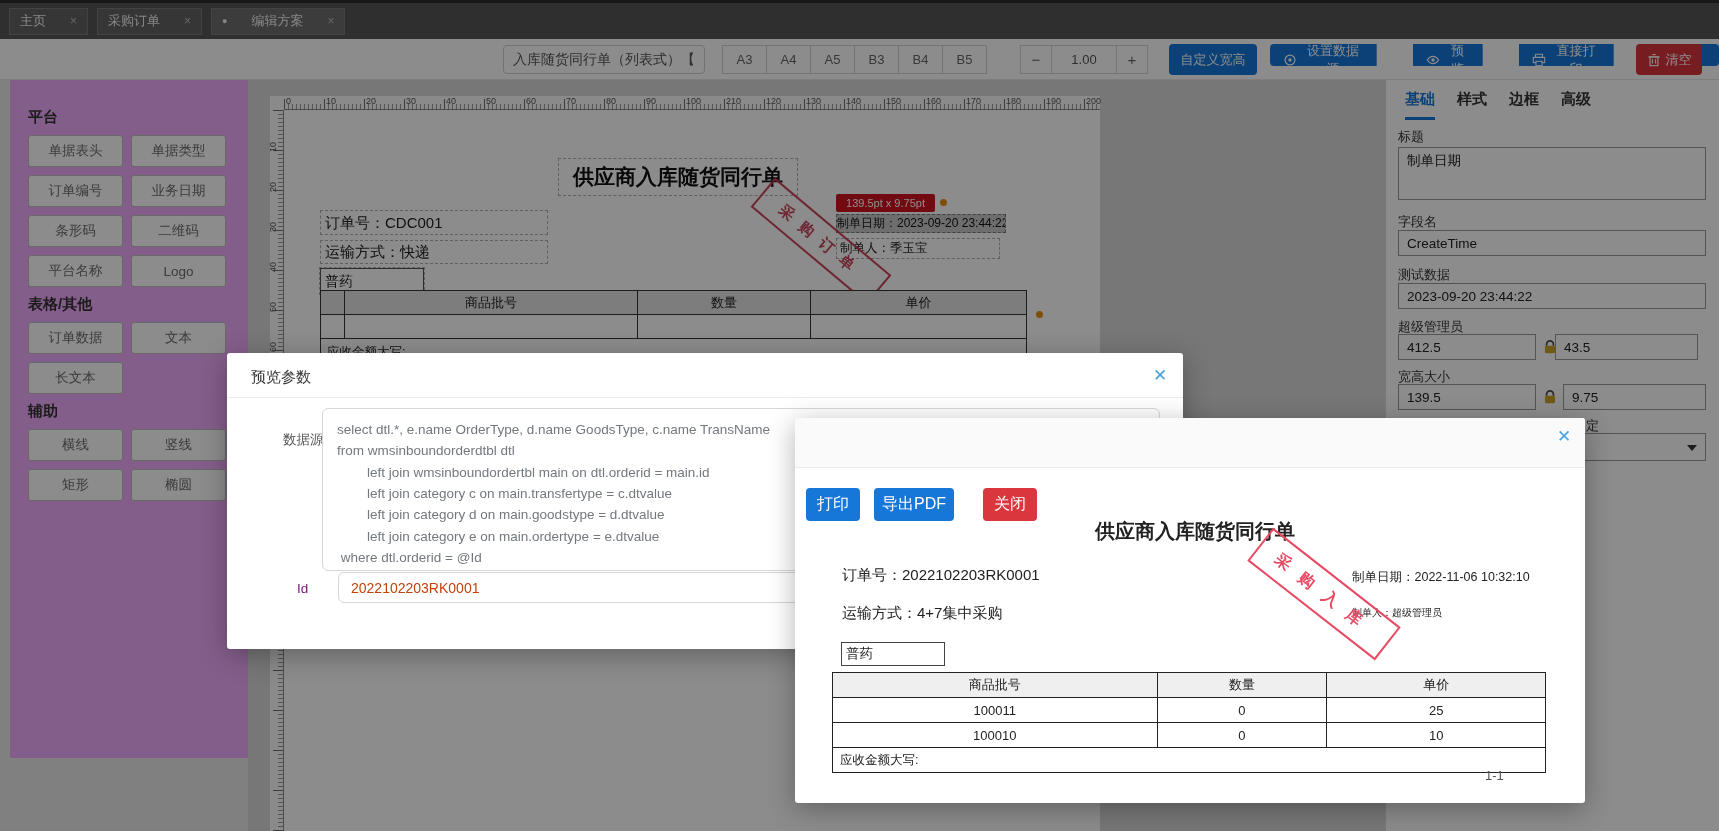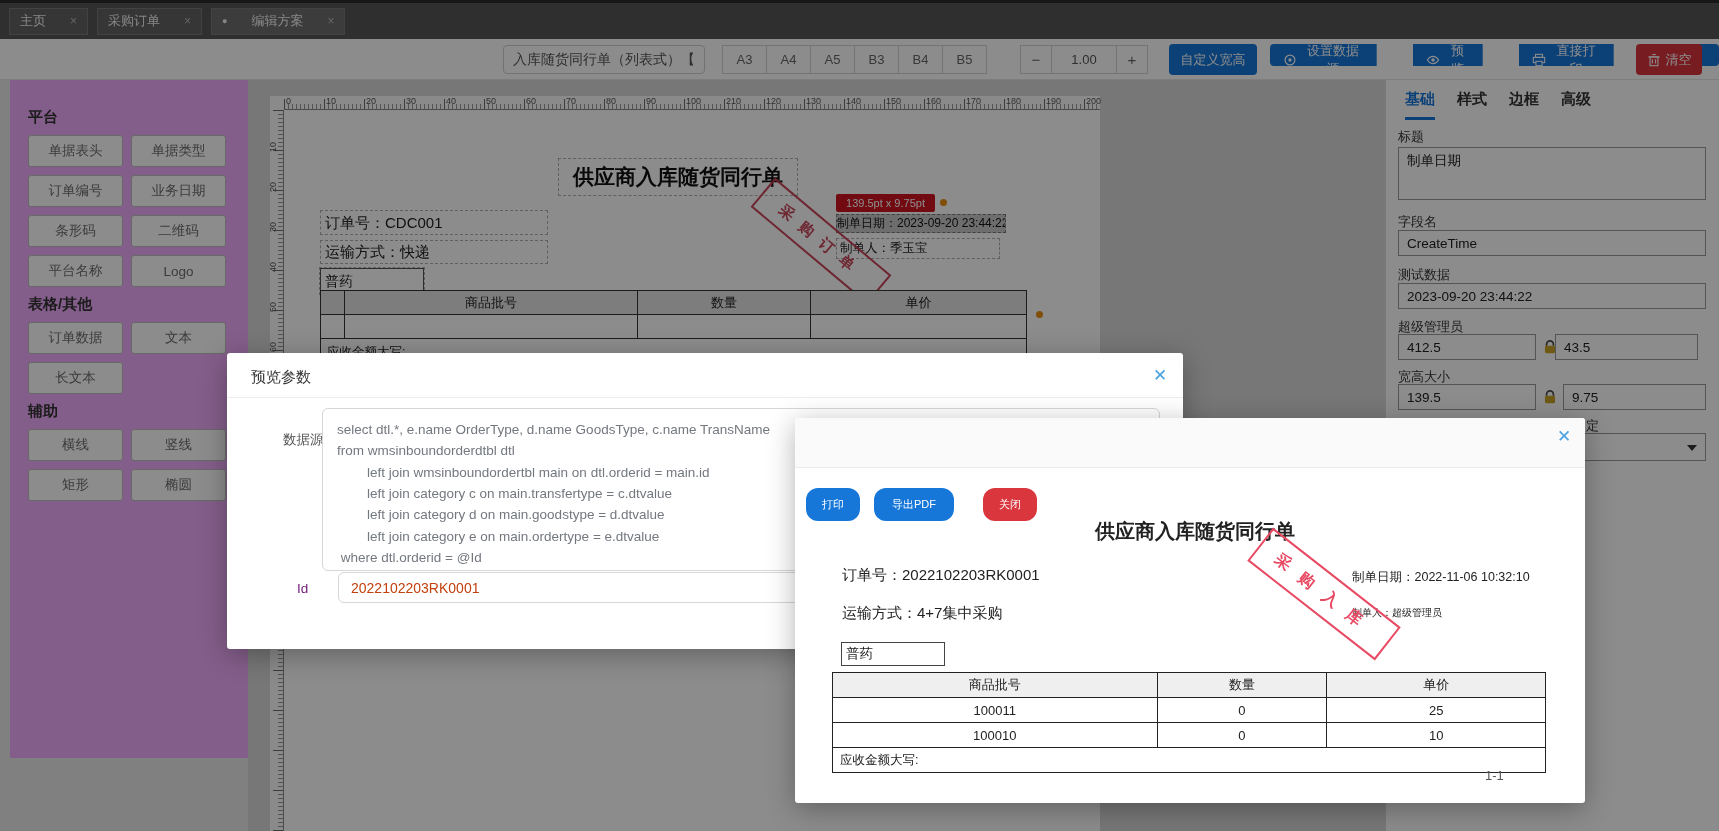--- a/index.html
+++ b/index.html
@@ -86,21 +86,21 @@
   .modal1 { left:227px; top:353px; width:956px; height:296px; border-radius:3px; }
   .m-close { position:absolute; font-size:17px; color:#4aa3df; cursor:pointer; line-height:1; }
   .m1-title { position:absolute; left:24px; top:15px; font-size:15px; color:#333; }
   .m1-div { position:absolute; left:0; top:44px; width:956px; height:1px; background:#ececec; }
   .m1-dslabel { position:absolute; left:56px; top:78px; font-size:13.5px; color:#555; }
   .m1-sql { position:absolute; left:95px; top:55px; width:838px; height:163px; border:1px solid #d7d7d7; border-radius:6px; padding:10px 14px; font-size:13.5px; line-height:1.58; color:#73787f; overflow:hidden; white-space:pre; font-family:"Liberation Sans","DejaVu Sans",sans-serif; }
   .m1-idlabel { position:absolute; left:70px; top:228px; font-size:13.5px; color:#701a75; }
   .m1-id { position:absolute; left:95px; top:219px; width:838px; height:31px; border:1px solid #d7d7d7; border-radius:6px; padding:0 12px; font-size:14px; color:#c2410c;margin-left:16px; }
   .modal2 { left:795px; top:418px; width:790px; height:385px; z-index:70; border-radius:3px; }
   .m2-head { position:absolute; left:0; top:0; width:790px; height:50px; background:#fafafa; border-bottom:1px solid #ececec; border-radius:3px 3px 0 0; }
-  .m2-btn { position:absolute; top:70px; height:33px; border:none; border-radius:12px; color:#fff; font-size:11px; cursor:pointer; }
+  .m2-btn { position:absolute; top:70px; height:33px; border:none; border-radius:4px; color:#fff; font-size:16px; cursor:pointer; }
   .doc-title2 { position:absolute; left:35px; top:100px; width:730px; text-align:center; font-size:20px; font-weight:bold; color:#222; }
   .m2-text { position:absolute; color:#222; white-space:nowrap; }
   .stamp2 { position:absolute; left:448px; top:155px; width:162px; height:42px; border:2px solid #e84a63; color:#e84a63; font-weight:bold; font-size:16px; letter-spacing:14px; text-align:center; line-height:38px; transform:rotate(38deg); }
   .m2-goods { position:absolute; left:46px; top:224px; width:104px; height:24px; border:1px solid #444; font-size:13.5px; color:#222; padding-left:4px; line-height:22px; }
   .pv-table { position:absolute; left:37px; top:254px; width:714px; border-collapse:collapse; }
   .pv-table th, .pv-table td { border:1px solid #222; font-size:13px; color:#222; text-align:center; height:25px; font-weight:normal; }
   .pv-table th { background:#efefef; }
   .pv-foot td { text-align:left; padding-left:7px; font-size:12.5px; }
   .pw1 { width:325px; } .pw2 { width:170px; } .pw3 { width:219px; }
   .m2-page { position:absolute; left:690px; top:350px; font-size:13px; color:#555; }

